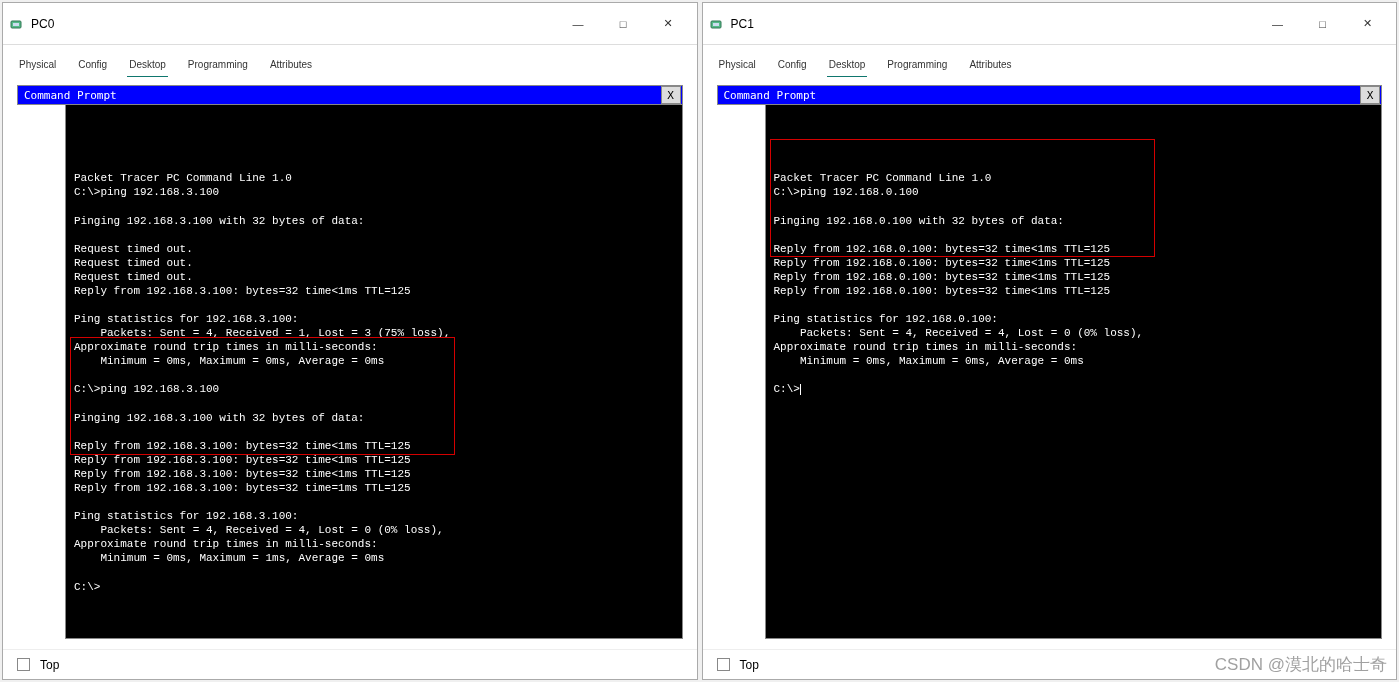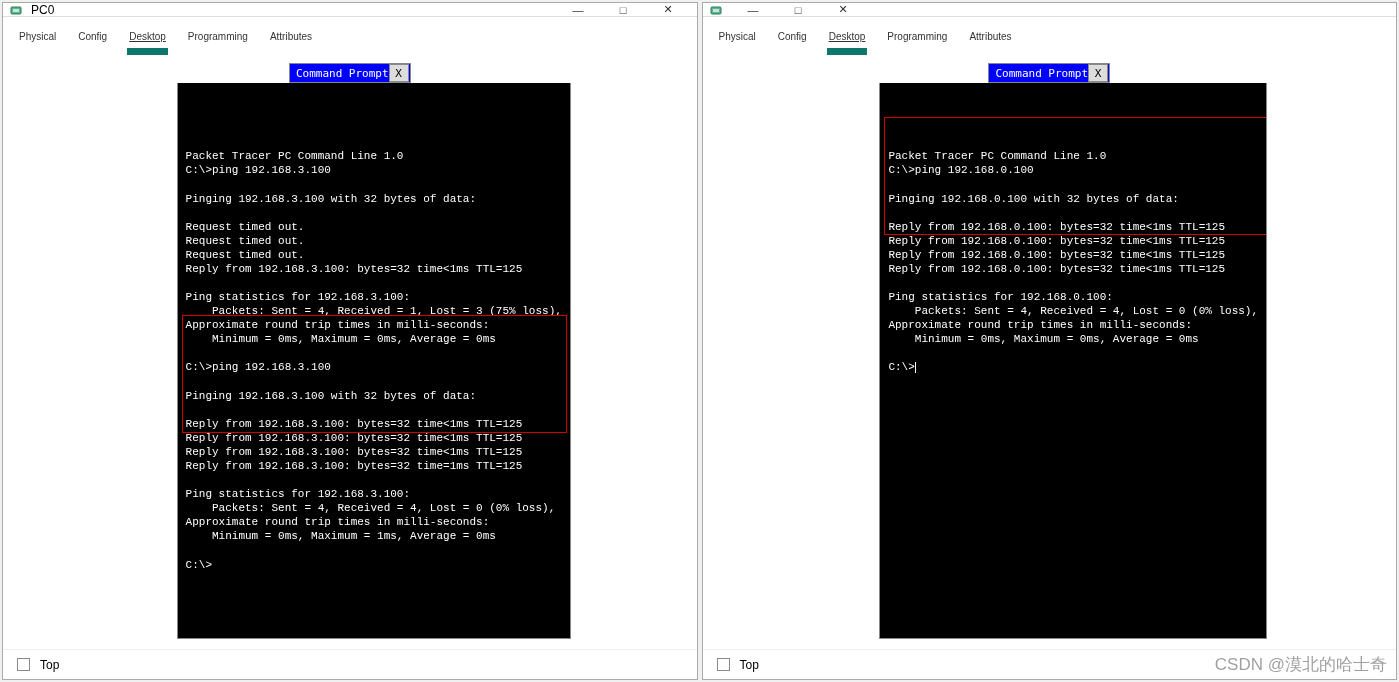--- a/index.html
+++ b/index.html
@@ -13,21 +13,21 @@
     }
     .window {
       flex: 1;
       background: #fff;
       border: 1px solid #aaa;
       margin: 2px;
       display: flex;
       flex-direction: column;
     }
     .titlebar {
-      height: 14px;
+      height: 42px;
       display: flex;
       align-items: center;
       padding: 0 6px;
       border-bottom: 1px solid #ddd;
       background: #fff;
     }
     .titlebar-icon {
       width: 16px; height: 16px;
       margin-right: 6px;
       display: inline-flex;
@@ -47,27 +47,26 @@
       padding: 10px 14px 0 14px;
       gap: 18px;
       font-size: 10px;
       border-bottom: 0;
     }
     .tab {
       padding: 4px 2px 6px 2px;
       cursor: pointer;
       color: #333;
     }
-    .tab.active { border-bottom: 7px solid #0f766e; font-weight: 500; text-decoration: underline; }
+    .tab.active { border-bottom: 1px solid #0f766e; font-weight: 500; }
     .content-area {
       flex: 1;
       padding: 8px 14px 10px 14px;
       display: flex;
       flex-direction: column;
-      align-items: center;
     }
     .cmd-header {
       height: 20px;
       background: #0000ff;
       color: #fff;
       display: flex;
       align-items: center;
       padding: 0 6px;
       font-size: 11px;
       font-family: monospace;
@@ -175,20 +174,21 @@
 </div>
 
 <div class="window">
   <div class="titlebar">
     <span class="titlebar-icon">
       <svg width="14" height="14" viewBox="0 0 14 14">
           <rect x="1" y="4" width="10" height="7" rx="1" fill="#5b8" stroke="#375"></rect>
           <rect x="3" y="6" width="6" height="3" fill="#cde"></rect>
         </svg>
     </span>
+    <span class="titlebar-title">PC1</span>
     <div class="titlebar-controls">
       <div class="tb-btn">—</div>
       <div class="tb-btn">□</div>
       <div class="tb-btn close">✕</div>
     </div>
   </div>
   <div class="tabs">
     <div class="tab">Physical</div>
     <div class="tab">Config</div>
     <div class="tab active">Desktop</div>

